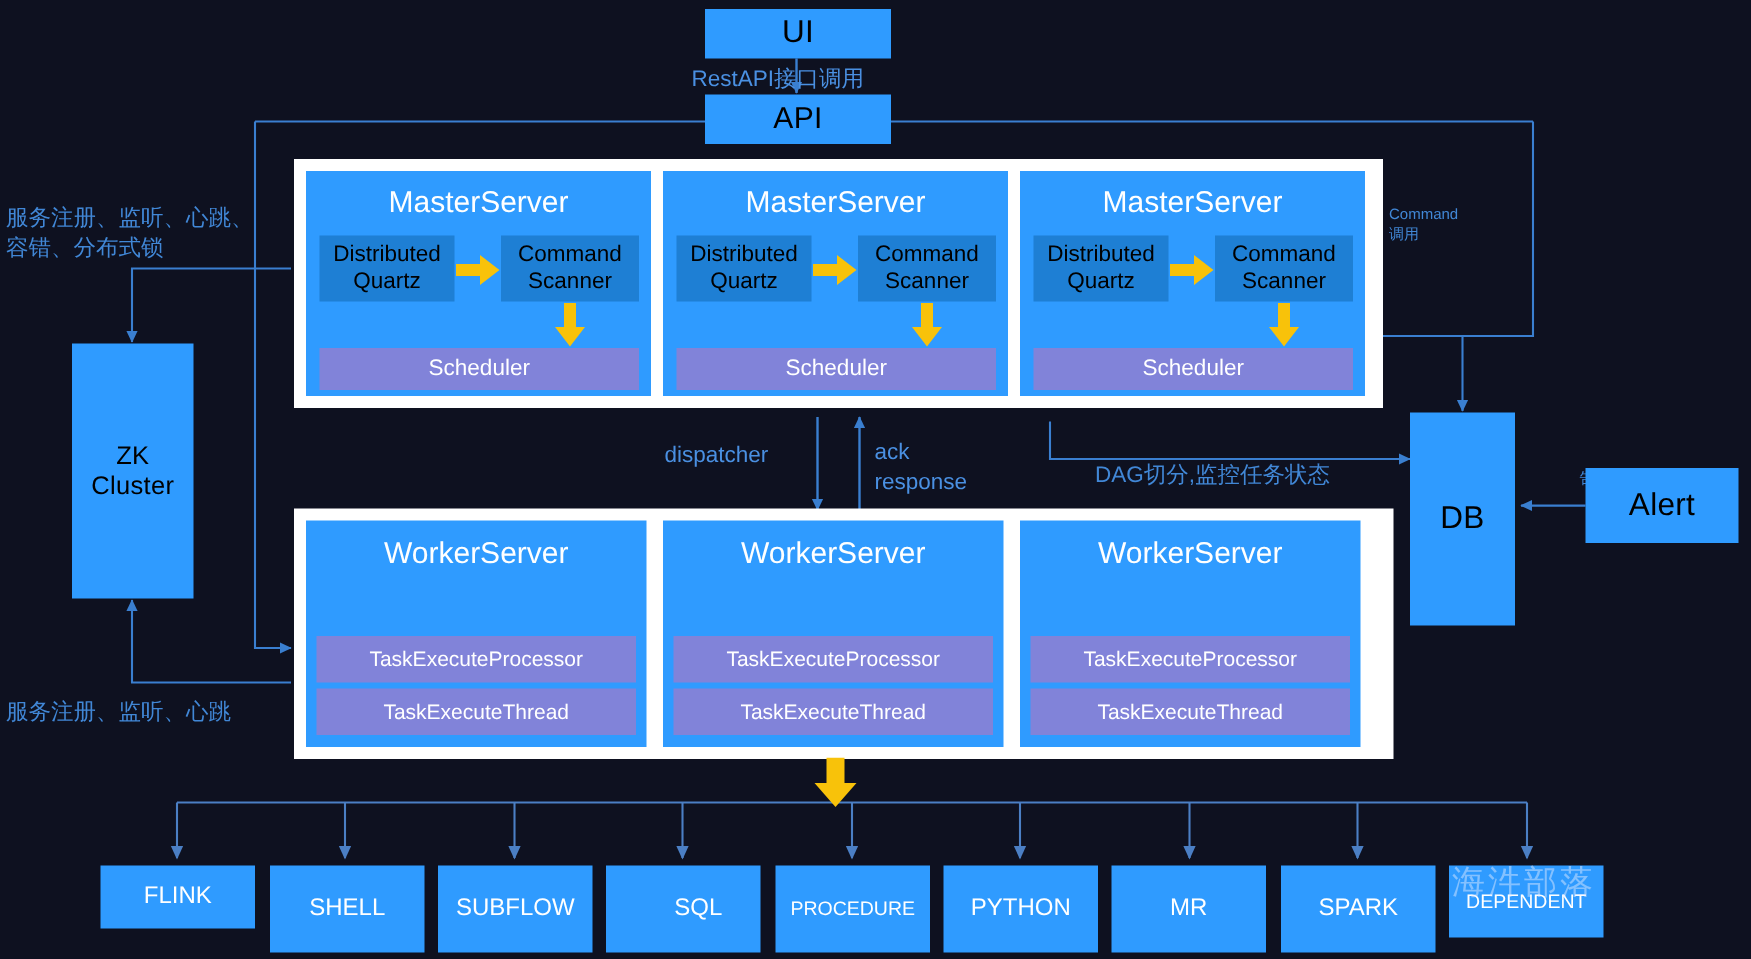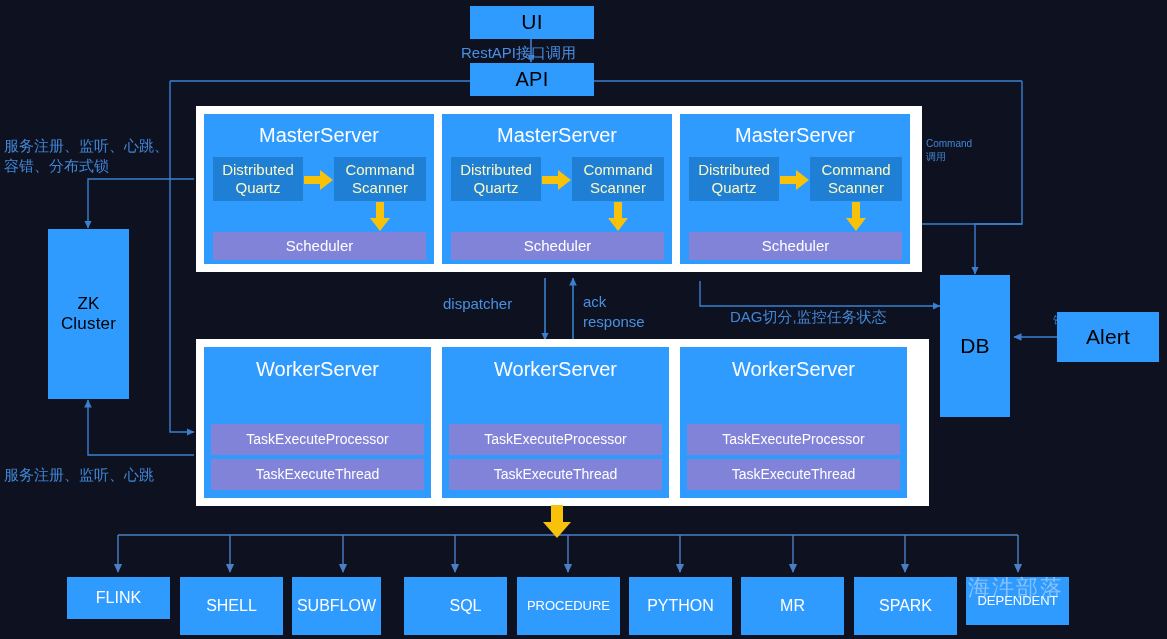--- a/index.html
+++ b/index.html
@@ -29,21 +29,21 @@
     display: flex;
     align-items: center;
     justify-content: center;
     text-align: center;
     line-height: 1.15;
     letter-spacing: 0.2px;
   }
   .box-sub {
     position: absolute;
     background: #1e7fd4;
-    color: #fef9c3;
+    color: #000000;
     display: flex;
     align-items: center;
     justify-content: center;
     text-align: center;
     font-size: 15px;
     line-height: 1.2;
   }
   .box-purple {
     position: absolute;
     background: #8183d9;
@@ -300,21 +300,21 @@
   <svg class="yarrow" style="left:540px; top:505px;" width="34" height="34" viewBox="0 0 34 34">
     <path d="M11,0 L23,0 L23,17 L31,17 L17,33 L3,17 L11,17 z" fill="#f8c20a"></path>
   </svg>
 
   <div class="task-box" style="left:67px; top:577px; width:103px; height:42px;">
     <span>FLINK</span>
   </div>
   <div class="task-box" style="left:180px; top:577px; width:103px; height:58px;">
     <span>SHELL</span>
   </div>
-  <div class="task-box" style="left:292px; top:577px; width:89px; height:58px;">
+  <div class="task-box" style="left:292px; top:577px; width:103px; height:58px;">
     <span>SUBFLOW</span>
   </div>
   <div class="task-box" style="left:404px; top:577px; width:103px; height:58px;padding-left:20px;">
     <span>SQL</span>
   </div>
   <div class="task-box small" style="left:517px; top:577px; width:103px; height:58px;">
     <span>PROCEDURE</span>
   </div>
   <div class="task-box" style="left:629px; top:577px; width:103px; height:58px;">
     <span>PYTHON</span>

